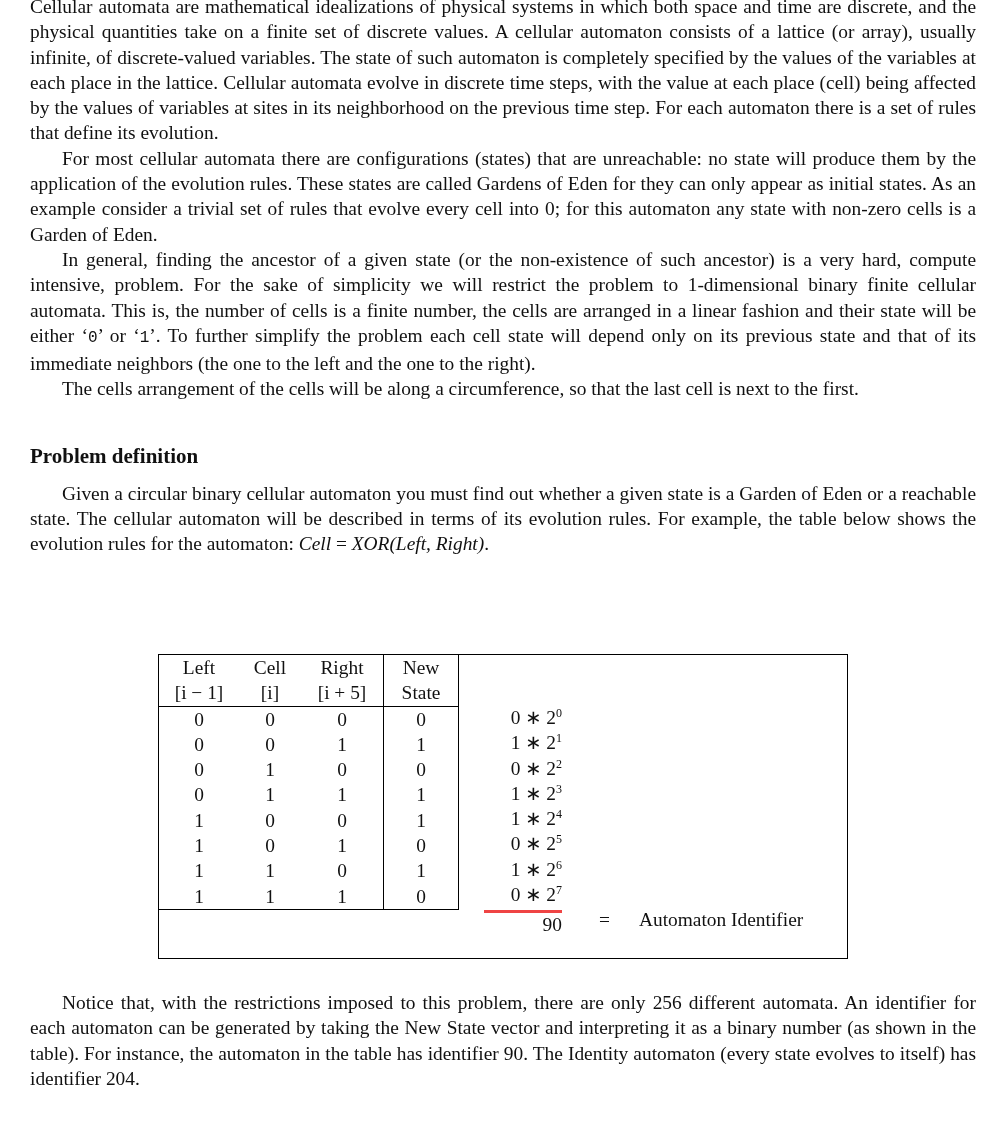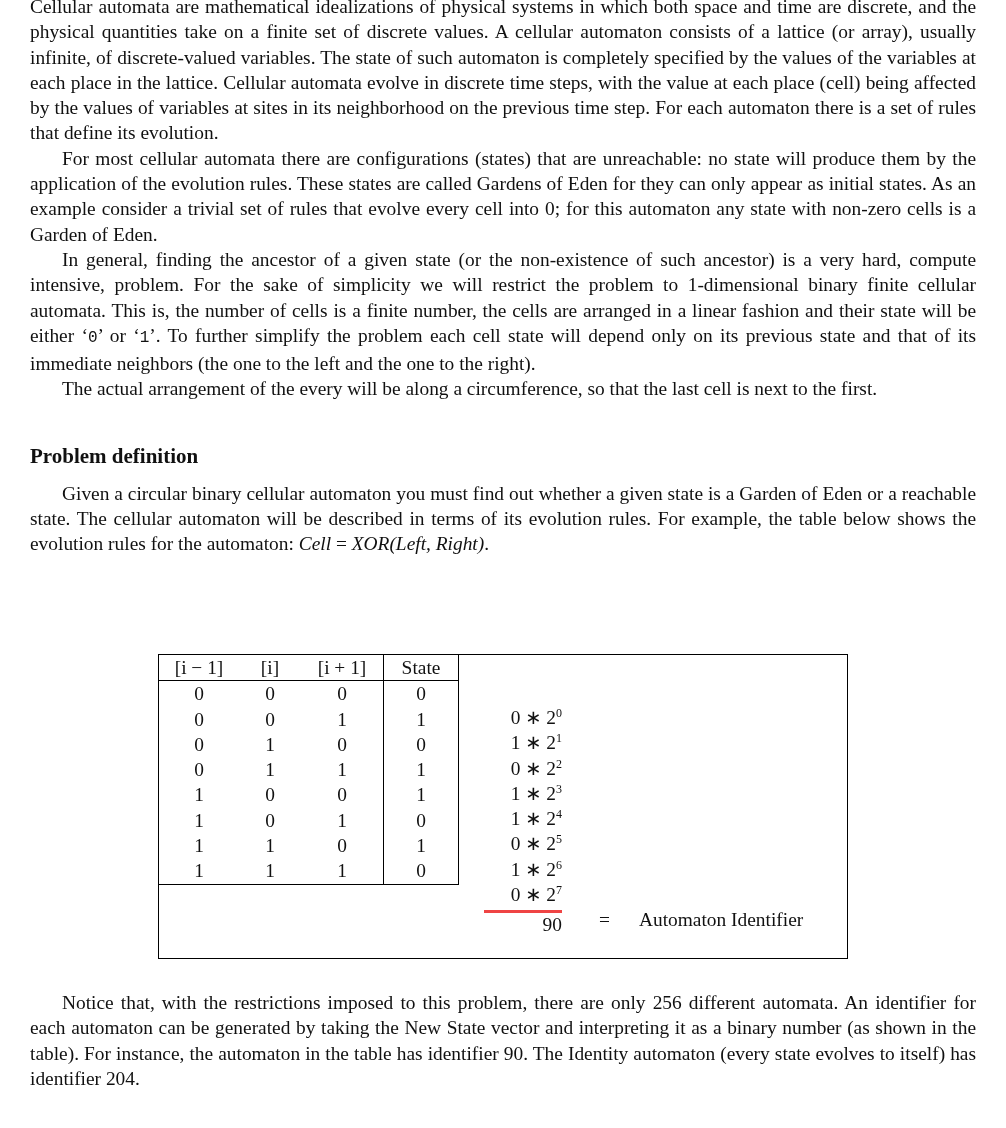--- a/index.html
+++ b/index.html
@@ -38,34 +38,40 @@
   .idlabel { position:absolute; left:480px; top:253px; font-family:"Liberation Serif", serif;
         font-size:19.4px; line-height:23px; }
 </style>
 </head>
 <body>
 
 <div class="page">
   <p class="p">Cellular automata are mathematical idealizations of physical systems in which both space and time are discrete, and the physical quantities take on a finite set of discrete values. A cellular automaton consists of a lattice (or array), usually infinite, of discrete-valued variables. The state of such automaton is completely specified by the values of the variables at each place in the lattice. Cellular automata evolve in discrete time steps, with the value at each place (cell) being affected by the values of variables at sites in its neighborhood on the previous time step. For each automaton there is a set of rules that define its evolution.</p>
   <p class="p indent">For most cellular automata there are configurations (states) that are unreachable: no state will produce them by the application of the evolution rules. These states are called Gardens of Eden for they can only appear as initial states. As an example consider a trivial set of rules that evolve every cell into 0; for this automaton any state with non-zero cells is a Garden of Eden.</p>
   <p class="p indent"><span>In general, finding the ancestor of a given state (or the non-existence of such ancestor) is a very hard, compute intensive, problem. For the sake of simplicity we will restrict the problem to 1-dimensional binary finite cellular automata. This is, the number of cells is a finite number, the cells are arranged in a linear fashion and their state will be either ‘</span><span class="mono">0</span><span>’ or ‘</span><span class="mono">1</span><span>’. To further simplify the problem each cell state will depend only on its previous state and that of its immediate neighbors (the one to the left and the one to the right).</span></p>
-  <p class="p indent">The actual arrangement of the every will be along a circumference, so that the last cell is next to the first.</p>
+  <p class="p indent">The cells arrangement of the cells will be along a circumference, so that the last cell is next to the first.</p>
 
   <h3 class="h" style="margin-top:41px;">Problem definition</h3>
 
   <p class="p indent" style="margin-top:12px;"><span>Given a circular binary cellular automaton you must find out whether a given state is a Garden of Eden or a reachable state. The cellular automaton will be described in terms of its evolution rules. For example, the table below shows the evolution rules for the automaton: </span><span class="math">Cell</span><span> = </span><span class="math">XOR</span><span class="math">(Left, Right)</span><span>.</span></p>
 </div>
 
 <div class="tablebox">
   <table class="rules">
     <thead>
       <tr>
+        <th class="c0">Left</th>
+        <th class="c1">Cell</th>
+        <th class="c2">Right</th>
+        <th class="c3">New</th>
+      </tr>
+      <tr>
         <th class="c0">[i − 1]</th>
         <th class="c1">[i]</th>
-        <th class="c2">[i + 1]</th>
+        <th class="c2">[i + 5]</th>
         <th class="c3">State</th>
       </tr>
     </thead>
     <tbody id="rules-body">
         <tr>
           <td class="c0">0</td>
           <td class="c1">0</td>
           <td class="c2">0</td>
           <td class="c3">0</td>
         </tr>

